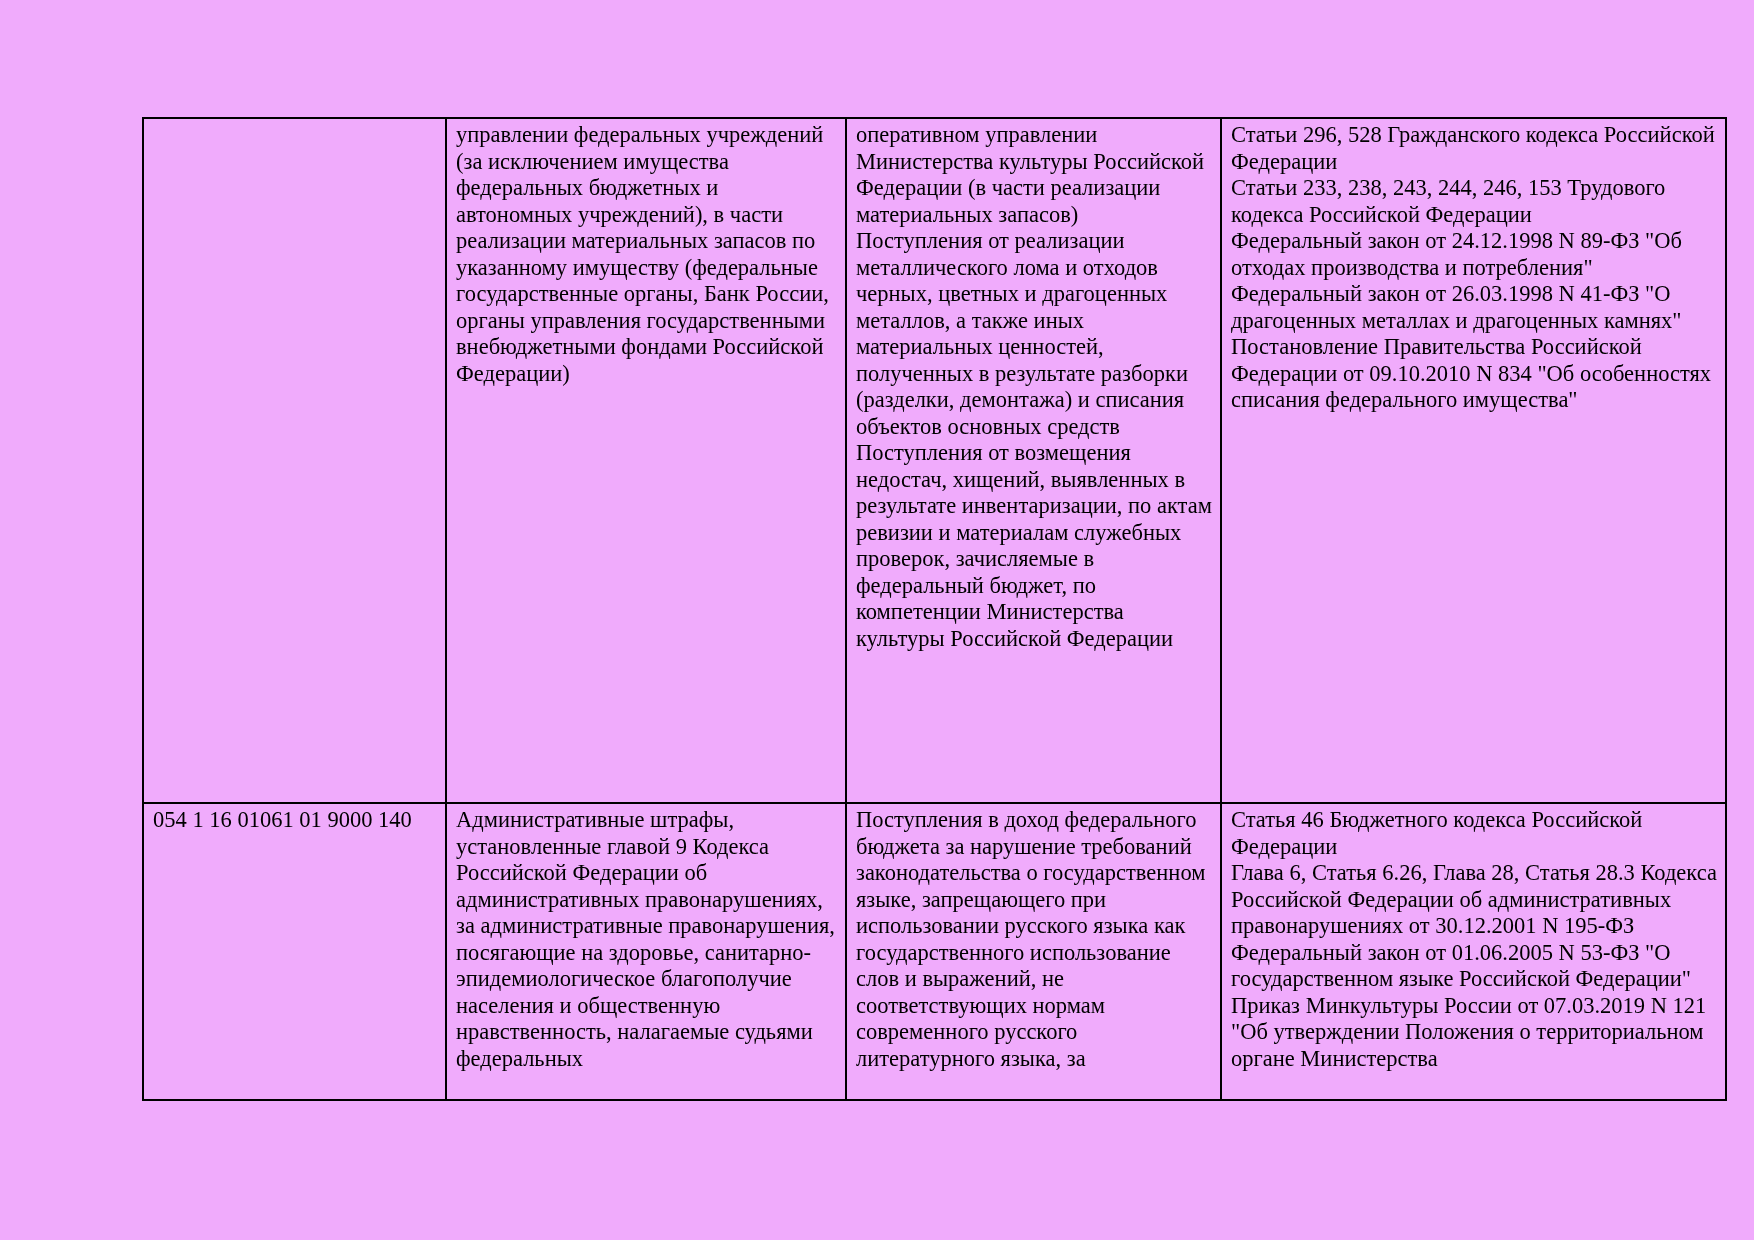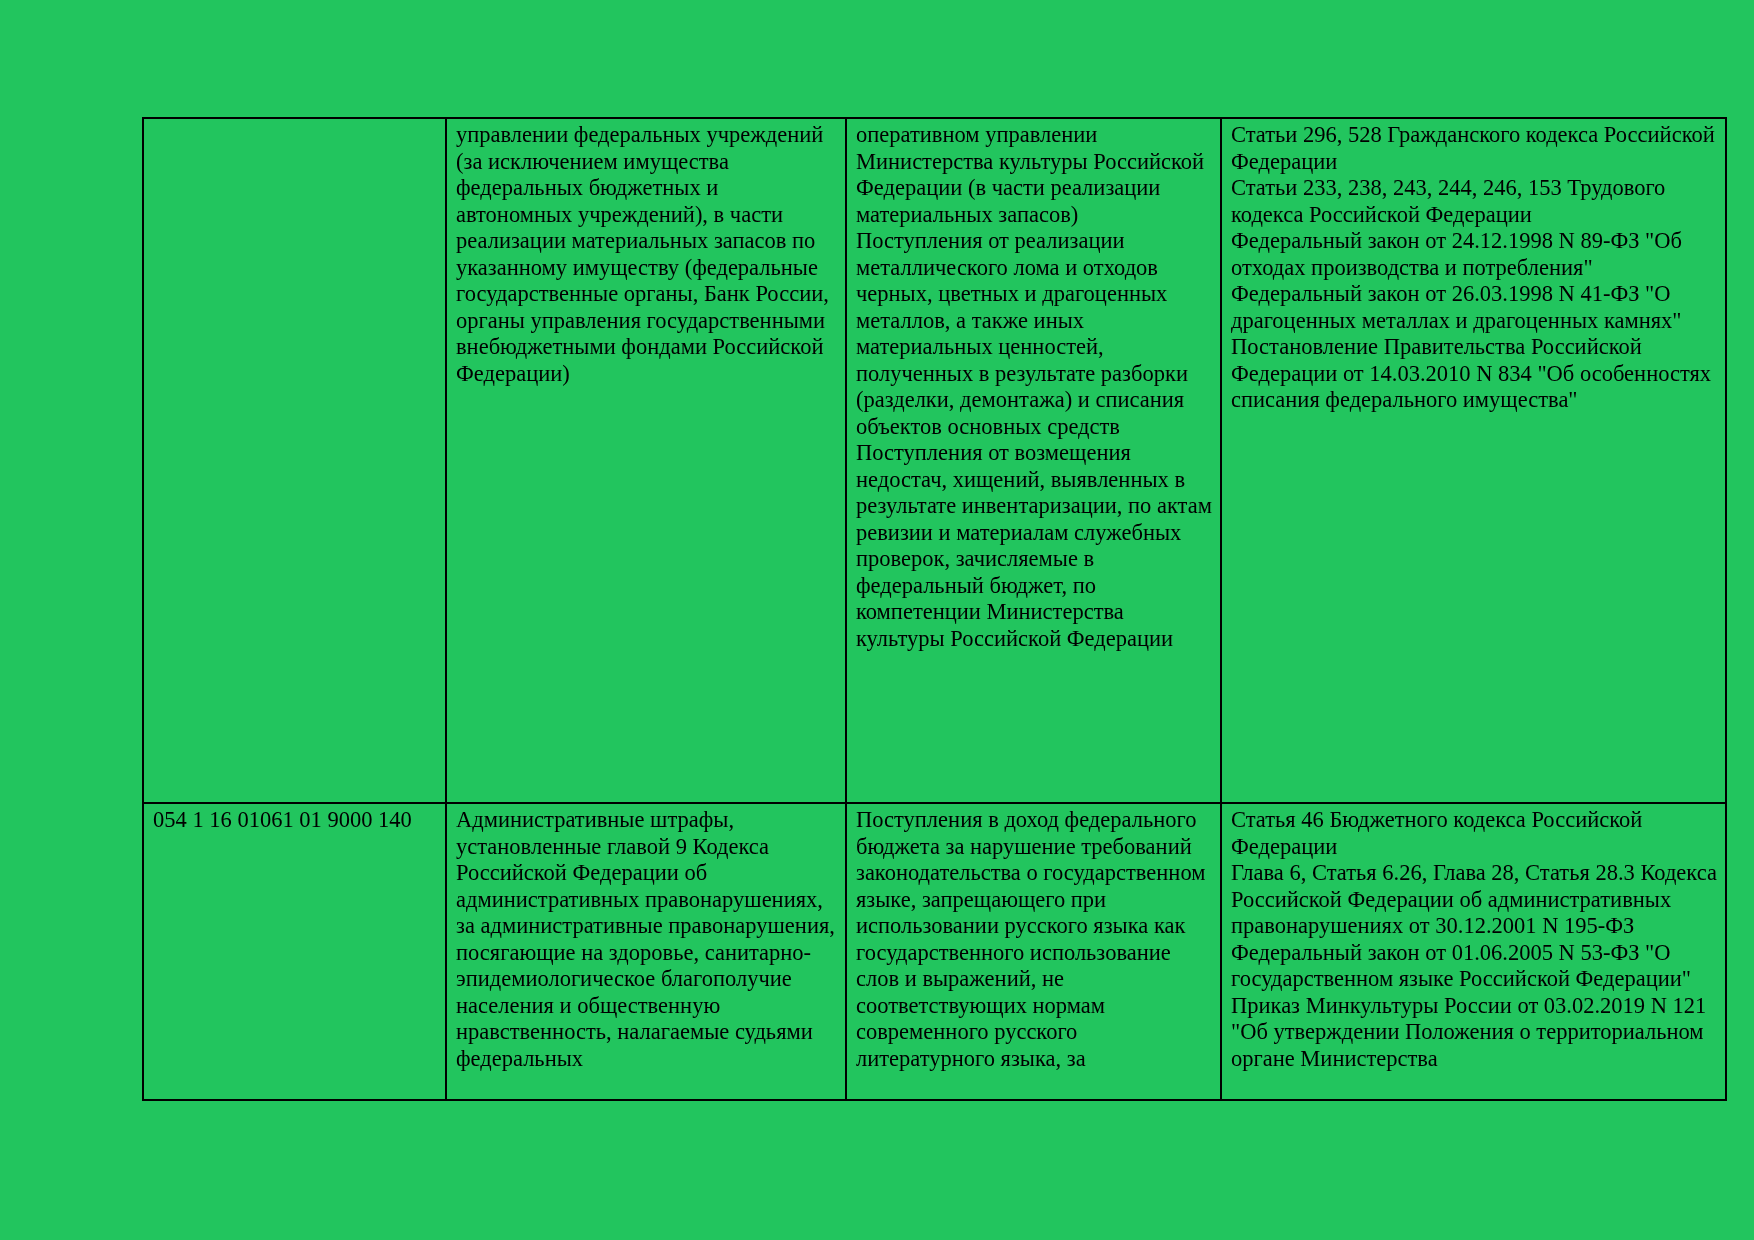--- a/index.html
+++ b/index.html
@@ -8,21 +8,21 @@
     height: 1240px;
     background: #ffffff;
     font-family: "Liberation Serif", "DejaVu Serif", serif;
     color: #000000;
     overflow: hidden;
   }
   .page {
     position: relative;
     width: 1754px;
     height: 1240px;
-    background: #22c55e;
+    background: #f0abfc;
   }
   table.doc-table {
     position: absolute;
     left: 142px;
     top: 117px;
     width: 1583px;
     border-collapse: collapse;
     table-layout: fixed;
   }
   table.doc-table td {
@@ -60,35 +60,35 @@
         <td>
           <p>оперативном управлении Министерства культуры Российской Федерации (в части реализации материальных запасов)</p>
           <p>Поступления от реализации металлического лома и отходов черных, цветных и драгоценных металлов, а также иных материальных ценностей, полученных в результате разборки (разделки, демонтажа) и списания объектов основных средств</p>
           <p>Поступления от возмещения недостач, хищений, выявленных в результате инвентаризации, по актам ревизии и материалам служебных проверок, зачисляемые в федеральный бюджет, по компетенции Министерства культуры Российской Федерации</p>
         </td>
         <td>
           <p>Статьи 296, 528 Гражданского кодекса Российской Федерации</p>
           <p>Статьи 233, 238, 243, 244, 246, 153 Трудового кодекса Российской Федерации</p>
           <p>Федеральный закон от 24.12.1998 N 89-ФЗ "Об отходах производства и потребления"</p>
           <p>Федеральный закон от 26.03.1998 N 41-ФЗ "О драгоценных металлах и драгоценных камнях"</p>
-          <p>Постановление Правительства Российской Федерации от 14.03.2010 N 834 "Об особенностях списания федерального имущества"</p>
+          <p>Постановление Правительства Российской Федерации от 09.10.2010 N 834 "Об особенностях списания федерального имущества"</p>
         </td>
       </tr>
       <tr class="row-2">
         <td class="col-code">
           <p>054 1 16 01061 01 9000 140</p>
         </td>
         <td>
           <p>Административные штрафы, установленные главой 9 Кодекса Российской Федерации об административных правонарушениях, за административные правонарушения, посягающие на здоровье, санитарно-эпидемиологическое благополучие населения и общественную нравственность, налагаемые судьями федеральных</p>
         </td>
         <td>
           <p>Поступления в доход федерального бюджета за нарушение требований законодательства о государственном языке, запрещающего при использовании русского языка как государственного использование слов и выражений, не соответствующих нормам современного русского литературного языка, за</p>
         </td>
         <td>
           <p>Статья 46 Бюджетного кодекса Российской Федерации</p>
           <p>Глава 6, Статья 6.26, Глава 28, Статья 28.3 Кодекса Российской Федерации об административных правонарушениях от 30.12.2001 N 195-ФЗ</p>
           <p>Федеральный закон от 01.06.2005 N 53-ФЗ "О государственном языке Российской Федерации"</p>
-          <p>Приказ Минкультуры России от 03.02.2019 N 121 "Об утверждении Положения о территориальном органе Министерства</p>
+          <p>Приказ Минкультуры России от 07.03.2019 N 121 "Об утверждении Положения о территориальном органе Министерства</p>
         </td>
       </tr>
     </tbody>
   </table>
 </div>
 
 </body></html>

